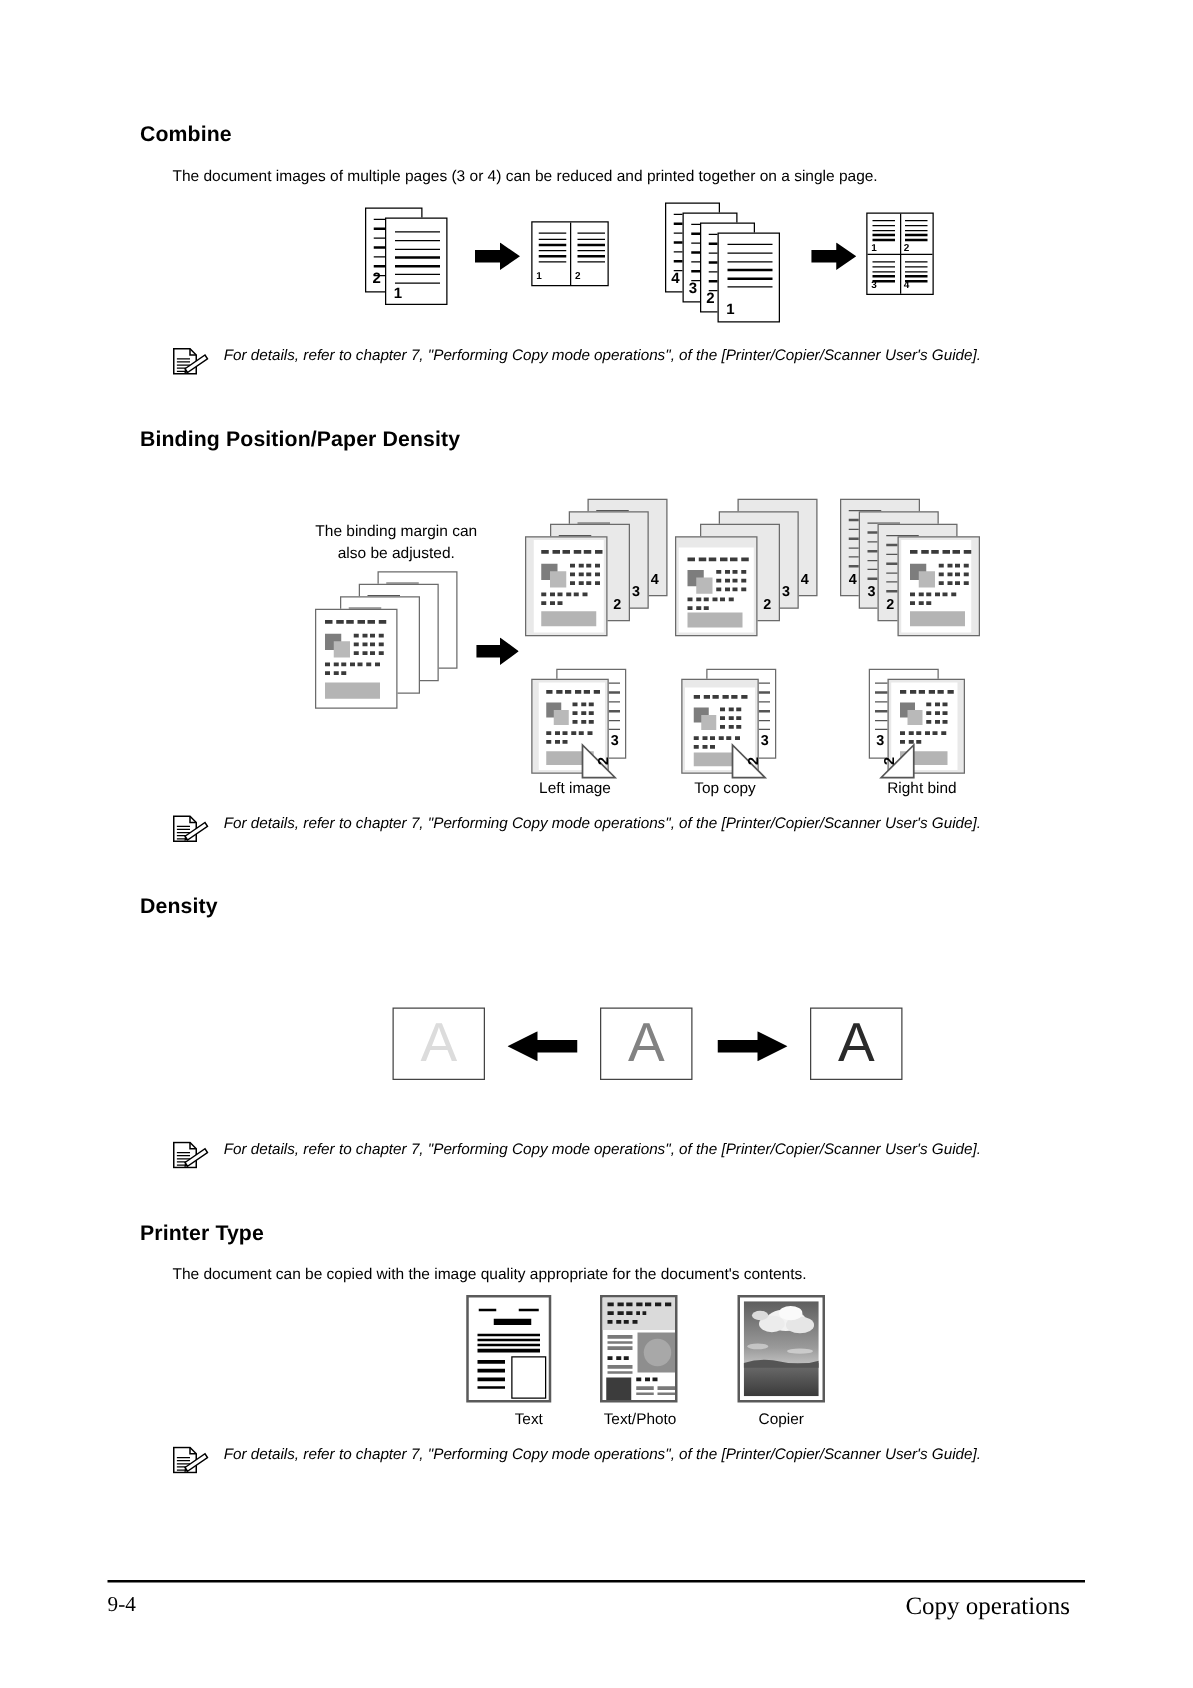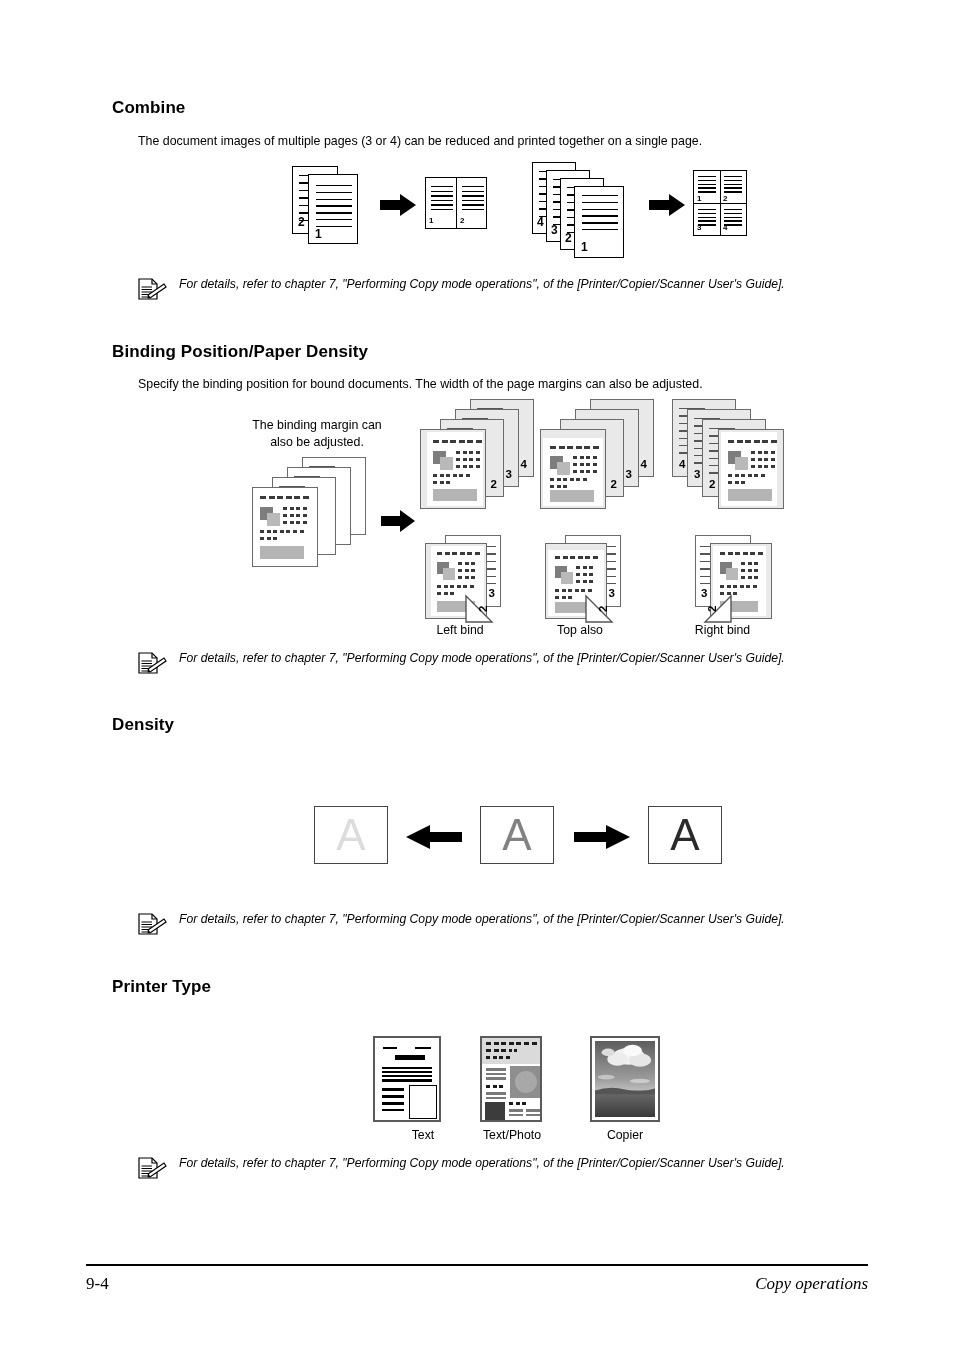--- a/index.html
+++ b/index.html
@@ -23,21 +23,21 @@
   .note{position:absolute;left:137px;display:flex;align-items:flex-start;gap:0;}
   .note .note-icon{width:30px;height:22px;flex:0 0 30px;margin-top:2px;}
   .note .note-text{
     font-size:12.2px;font-style:italic;line-height:1.36;
     width:672px;margin-left:12px;
   }
 
   
   .footer-rule{position:absolute;left:86px;top:1264px;width:782px;height:1.6px;background:#000;}
   .footer-left{position:absolute;left:86px;top:1274px;font-family:"Liberation Serif",serif;font-size:17px;}
-  .footer-right{position:absolute;right:86px;top:1274px;font-family:"Liberation Serif",serif;font-size:17px;font-style:italic;}
+  .footer-right{position:absolute;right:98px;top:1274px;font-family:"Liberation Serif",serif;font-size:20px;}
 
   
   .fig{position:absolute;}
   .sheet{position:absolute;box-sizing:border-box;background:#fff;border:1.3px solid #000;}
   .lines-left{position:absolute;left:6px;top:8px;width:16px;}
   .lines-left i{display:block;height:1.3px;background:#000;margin-bottom:6.2px;}
   .blines{position:absolute;}
   .blines i{display:block;height:1.4px;background:#000;margin-bottom:5.4px;}
   .pnum{position:absolute;font-size:12px;font-weight:bold;line-height:1;}
   .pnum.sm{font-size:8px;}
@@ -230,21 +230,20 @@
           <line x1="4.5" y1="16.5" x2="13" y2="16.5"></line>
         <line x1="4.5" y1="19" x2="12" y2="19"></line>
       </g>
       <path d="M11 17 L27 6 L29 9 L13 20 Z" fill="#fff" stroke="#000" stroke-width="1.2"></path>
       <path d="M11 17 L13 20 L10.5 20.5 Z" fill="#000"></path>
     </svg>
     <div class="note-text">For details, refer to chapter 7, "Performing Copy mode operations", of the [Printer/Copier/Scanner User's Guide].</div>
   </div>
 
   <h2 class="section" style="top:342px;">Binding Position/Paper Density</h2>
-  <p class="body-text" style="top:376px;width:730px;">Specify the binding position for bound documents. The width of the page margins can also be adjusted.</p>
 
   <div class="fig" style="left:240px;top:395px;width:560px;height:245px;">
 
     <div class="hint" style="left:2px;top:22px;width:150px;">The binding margin can also be adjusted.</div>
 
     <div class="gsheet" style="left:62px;top:62px;width:64px;height:78px;">
       <div class="grule" style="left:6px;top:8px;width:26px;">
           <i></i>
           <i></i>
           <i></i>
@@ -466,21 +465,21 @@
         <div class="gdash" style="left:32px;top:25px;"><i style="width:4px"></i><i style="width:4px"></i><i style="width:4px"></i></div>
         <div class="gdash" style="left:32px;top:32px;"><i style="width:4px"></i><i style="width:4px"></i><i style="width:4px"></i></div>
         <div class="gdash" style="left:11px;top:41px;"><i style="width:4px"></i><i style="width:4px"></i><i style="width:4px"></i><i style="width:4px"></i><i style="width:4px"></i><i style="width:4px"></i></div>
         <div class="gdash" style="left:11px;top:48px;"><i style="width:4px"></i><i style="width:4px"></i><i style="width:4px"></i></div>
         <div class="gband" style="left:11px;bottom:6px;width:38px;height:11px;"></div>
         <svg style="position:absolute;right:-8px;bottom:-6px;" width="30" height="30" viewBox="0 0 30 30">
           <path d="M2 2 L28 28 L2 28 Z" fill="#fff" stroke="#555" stroke-width="1.4"></path>
         </svg>
         <div class="gnum" style="right:-1px;bottom:4px;transform:rotate(-90deg);">2</div>
       </div>
-      <div class="bind-label" style="left:175px;top:228px;width:90px;">Left bind</div>
+      <div class="bind-label" style="left:175px;top:228px;width:90px;">Left image</div>
     </div>
 
     <div>
       <div class="gsheet" style="left:325px;top:140px;width:56px;height:72px;">
         <div class="grule" style="right:4px;top:10px;width:22px;">
             <i></i>
             <i></i>
             <i></i>
             <i></i>
             <i></i>
@@ -497,21 +496,21 @@
         <div class="gdash" style="left:30px;top:29px;"><i style="width:4px"></i><i style="width:4px"></i><i style="width:4px"></i></div>
         <div class="gdash" style="left:30px;top:36px;"><i style="width:4px"></i><i style="width:4px"></i><i style="width:4px"></i></div>
         <div class="gdash" style="left:9px;top:45px;"><i style="width:4px"></i><i style="width:4px"></i><i style="width:4px"></i><i style="width:4px"></i><i style="width:4px"></i><i style="width:4px"></i></div>
         <div class="gdash" style="left:9px;top:52px;"><i style="width:4px"></i><i style="width:4px"></i><i style="width:4px"></i></div>
         <div class="gband" style="left:9px;bottom:5px;width:38px;height:11px;"></div>
         <svg style="position:absolute;right:-8px;bottom:-6px;" width="30" height="30" viewBox="0 0 30 30">
           <path d="M2 2 L28 28 L2 28 Z" fill="#fff" stroke="#555" stroke-width="1.4"></path>
         </svg>
         <div class="gnum" style="right:-1px;bottom:4px;transform:rotate(-90deg);">2</div>
       </div>
-      <div class="bind-label" style="left:295px;top:228px;width:90px;">Top also</div>
+      <div class="bind-label" style="left:295px;top:228px;width:90px;">Top copy</div>
     </div>
 
     <div>
       <div class="gsheet" style="left:455px;top:140px;width:56px;height:72px;">
         <div class="grule" style="left:4px;top:10px;width:22px;">
             <i></i>
             <i></i>
             <i></i>
             <i></i>
             <i></i>
@@ -528,21 +527,21 @@
         <div class="gdash" style="left:30px;top:25px;"><i style="width:4px"></i><i style="width:4px"></i><i style="width:4px"></i></div>
         <div class="gdash" style="left:30px;top:32px;"><i style="width:4px"></i><i style="width:4px"></i><i style="width:4px"></i></div>
         <div class="gdash" style="left:9px;top:41px;"><i style="width:4px"></i><i style="width:4px"></i><i style="width:4px"></i><i style="width:4px"></i><i style="width:4px"></i><i style="width:4px"></i></div>
         <div class="gdash" style="left:9px;top:48px;"><i style="width:4px"></i><i style="width:4px"></i><i style="width:4px"></i></div>
         <div class="gband" style="left:9px;bottom:6px;width:38px;height:11px;"></div>
         <svg style="position:absolute;left:-8px;bottom:-6px;" width="30" height="30" viewBox="0 0 30 30">
           <path d="M28 2 L2 28 L28 28 Z" fill="#fff" stroke="#555" stroke-width="1.4"></path>
         </svg>
         <div class="gnum" style="left:-1px;bottom:4px;transform:rotate(-90deg);">2</div>
       </div>
-      <div class="bind-label" style="left:435px;top:228px;width:95px;">Right bind</div>
+      <div class="bind-label" style="left:450px;top:228px;width:95px;">Right bind</div>
     </div>
   </div>
 
   <div class="note" style="top:650px;">
     <svg class="note-icon" viewBox="0 0 30 22">
       <path d="M2 1 H15 L20 6 V21 H2 Z" fill="#fff" stroke="#000" stroke-width="1.2"></path>
       <path d="M15 1 V6 H20" fill="none" stroke="#000" stroke-width="1.2"></path>
       <g stroke="#000" stroke-width="1">
         <line x1="4.5" y1="9" x2="15" y2="9"></line>
           <line x1="4.5" y1="11.5" x2="15" y2="11.5"></line>
@@ -587,20 +586,21 @@
           <line x1="4.5" y1="16.5" x2="13" y2="16.5"></line>
         <line x1="4.5" y1="19" x2="12" y2="19"></line>
       </g>
       <path d="M11 17 L27 6 L29 9 L13 20 Z" fill="#fff" stroke="#000" stroke-width="1.2"></path>
       <path d="M11 17 L13 20 L10.5 20.5 Z" fill="#000"></path>
     </svg>
     <div class="note-text">For details, refer to chapter 7, "Performing Copy mode operations", of the [Printer/Copier/Scanner User's Guide].</div>
   </div>
 
   <h2 class="section" style="top:977px;">Printer Type</h2>
+  <p class="body-text" style="top:1011px;width:700px;">The document can be copied with the image quality appropriate for the document's contents.</p>
 
   <div class="fig" style="left:365px;top:1032px;width:320px;height:115px;">
 
     <div class="tthumb" style="left:8px;top:4px;width:68px;height:86px;">
       <div class="bar" style="left:8px;top:9px;width:14px;height:2px;"></div>
       <div class="bar" style="right:8px;top:9px;width:16px;height:2px;"></div>
       <div class="bar" style="left:20px;top:17px;width:30px;height:5px;"></div>
       <div class="bar" style="left:7px;top:29px;right:7px;height:1.5px;"></div>
       <div class="bar" style="left:7px;top:33px;right:7px;height:1.5px;"></div>
       <div class="bar" style="left:7px;top:37px;right:7px;height:1.5px;"></div>

